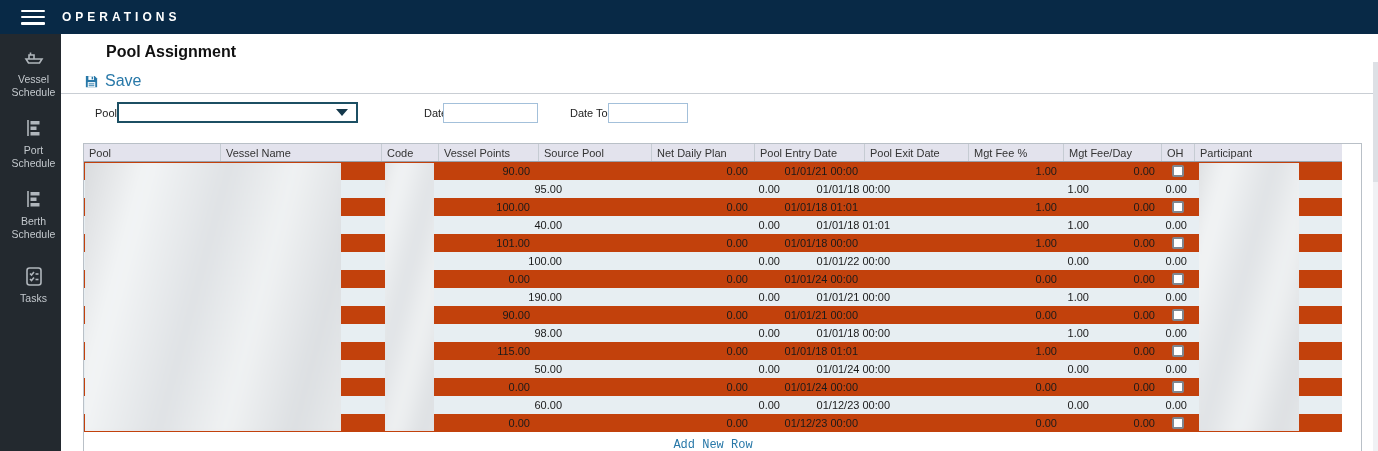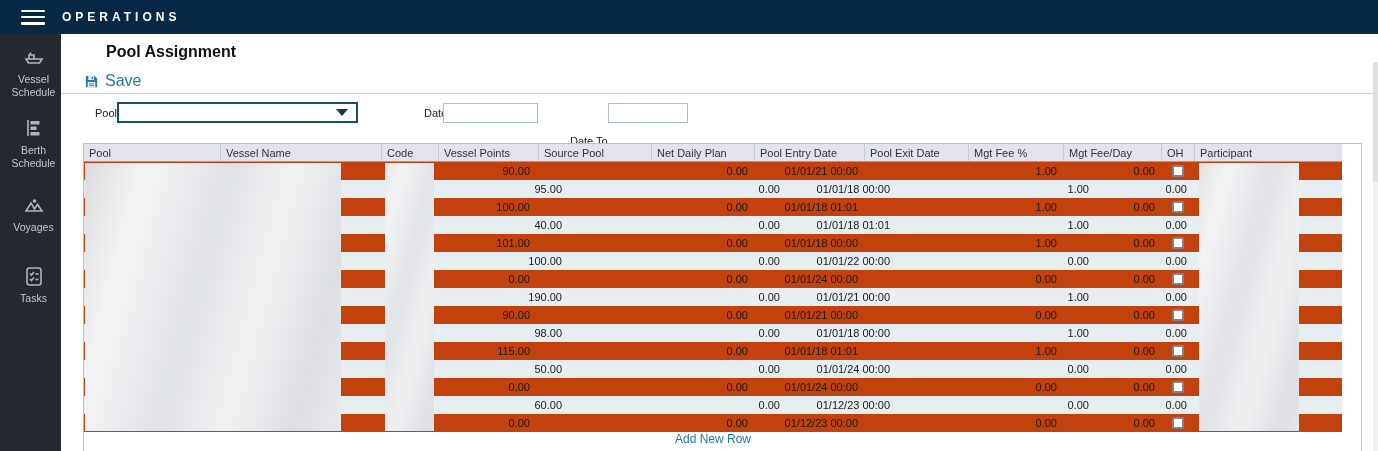--- a/index.html
+++ b/index.html
@@ -36,42 +36,42 @@
   .lbl-pool { left:34px; }
   .pool-select { position:absolute; left:56px; top:2px; width:241px; height:21px; background:#fff;
                  border:2px solid #1c4f63; display:flex; align-items:center; justify-content:flex-end;
                  padding-right:8px; cursor:pointer; font-size:11px; color:#222; }
   .caret { width:0; height:0; border-left:6px solid transparent; border-right:6px solid transparent;
            border-top:7px solid #14384b; }
   .lbl-datefrom { left:324px;padding-left:39px; }
   .inp { position:absolute; top:3px; height:20px; border:1px solid #a3c0da; background:#fff;
          font-size:11px; padding:0 4px; color:#222; }
   .inp-from { left:382px; width:95px; }
-  .lbl-dateto { left:509px;margin-top:28px; }
+  .lbl-dateto { left:509px; }
   .inp-to { left:547px; width:80px; }
 
   
   .grid { position:absolute; left:22px; top:109px; width:1279px; height:308px;
           border:1px solid #b9c0c7; border-bottom:none; background:#fff; }
   .trow, .thead { display:grid;
       grid-template-columns:136px 161px 57px 100px 113px 103px 110px 104px 95px 98px 33px 148px;
       width:1258px; height:18px; font-size:11px; align-items:center; }
   .thead { background:#e3e3ed; border-bottom:1px solid #9aa1ab; color:#333; }
   .thead .hc { padding-left:5px; height:100%; display:flex; align-items:center;
                border-left:1px solid #c6ccd3; overflow:hidden; white-space:nowrap; }
   .thead .hc:first-child { border-left:none; }
   .trow { background:#c2410c; color:#1a1a1a; }
   .trow.alt { background:#e7eef2;padding-left:32px; }
   .cell { padding-left:5px; overflow:hidden; white-space:nowrap; }
   .cell.num { text-align:right; padding-right:6px; padding-left:0; }
   .cell.num.pts { padding-right:8px; }
   .cell.chk { display:flex; justify-content:center; padding-left:0; }
   .cb { width:12px; height:12px; border:2px solid #7e8791; border-radius:2px; background:#fff;
         display:inline-block; cursor:pointer; }
-  .addrow { width:1258px; height:20px; display:flex; align-items:flex-start; justify-content:center; }
+  .addrow { width:1258px; height:20px; display:flex; align-items:flex-end; justify-content:center;font-family:Liberation Mono, monospace; }
   .addrow a { color:#2878a8; font-size:12px; text-decoration:none; cursor:pointer; }
 
   
   .blob { position:absolute; top:19px; height:268px; overflow:hidden; z-index:5; }
   .blob > div { position:absolute; inset:-14px;
         background:linear-gradient(105deg,#d2d4d7 0%,#f3f5f6 22%,#dfe2e5 45%,#f0f2f3 63%,#dcdfe2 82%,#eceeef 100%);
         filter:blur(7px); }
   .blob-poolname { left:1px; width:256px; }
   .blob-code { left:301px; width:49px; }
   .blob-participant { left:1115px; width:100px; }
@@ -105,30 +105,32 @@
   </div>
   <div class="side-item">
     <span class="icn">
       <svg width="24" height="24" viewBox="0 0 24 24">
           <path d="M6 4 v16"></path>
           <rect x="8.5" y="5" width="9" height="3.5" fill="#b0b6bc" stroke="none"></rect>
           <rect x="8.5" y="10.5" width="6" height="3.5" fill="#b0b6bc" stroke="none"></rect>
           <rect x="8.5" y="16" width="9" height="3.5" fill="#b0b6bc" stroke="none"></rect>
         </svg>
     </span>
-    <span class="lbl">Berth Schedule</span>
+    <span class="lbl">Port Schedule</span>
   </div>
   <div class="side-item">
     <span class="icn">
       <svg width="24" height="24" viewBox="0 0 24 24">
-          <path d="M4 18 l5-8 3.5 6 3-4.5 L20 18 Z"></path>
-          <circle cx="12.5" cy="8" r="1.8" fill="#b0b6bc" stroke="none"></circle>
+          <path d="M6 4 v16"></path>
+          <rect x="8.5" y="5" width="9" height="3.5" fill="#b0b6bc" stroke="none"></rect>
+          <rect x="8.5" y="10.5" width="6" height="3.5" fill="#b0b6bc" stroke="none"></rect>
+          <rect x="8.5" y="16" width="9" height="3.5" fill="#b0b6bc" stroke="none"></rect>
         </svg>
     </span>
-    <span class="lbl">Voyages</span>
+    <span class="lbl">Berth Schedule</span>
   </div>
   <div class="side-item">
     <span class="icn">
       <svg width="24" height="24" viewBox="0 0 24 24">
           <rect x="5" y="4" width="14" height="17" rx="2.5"></rect>
           <path d="M8 9.5 l1.5 1.5 2.5-3"></path>
           <path d="M13.5 10 h3"></path>
           <path d="M8 15 l1.5 1.5 2.5-3"></path>
           <path d="M13.5 15.5 h3"></path>
         </svg>

